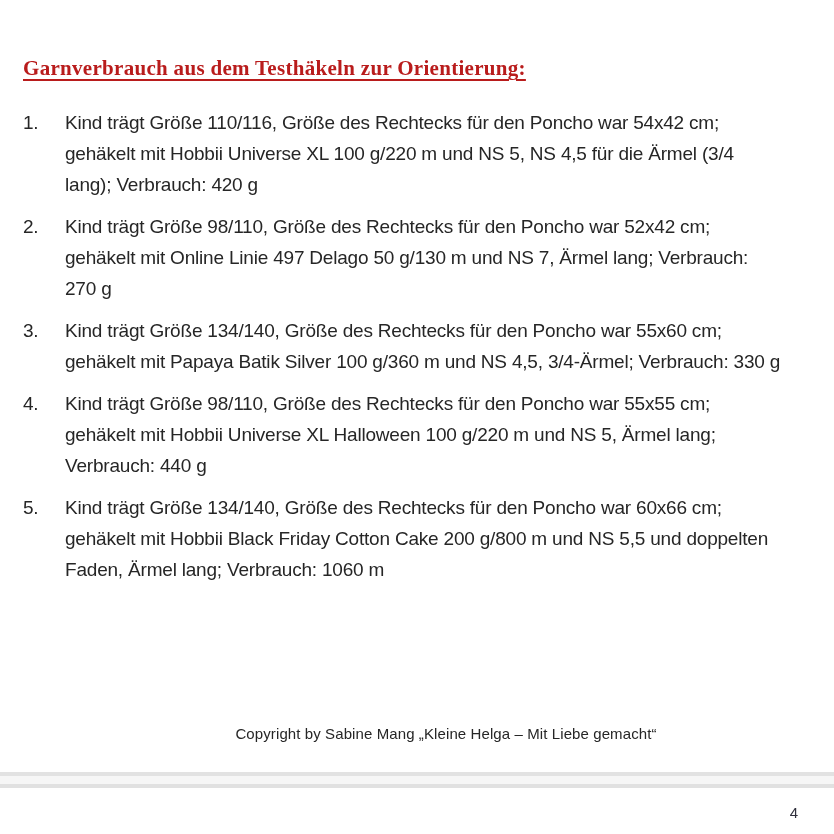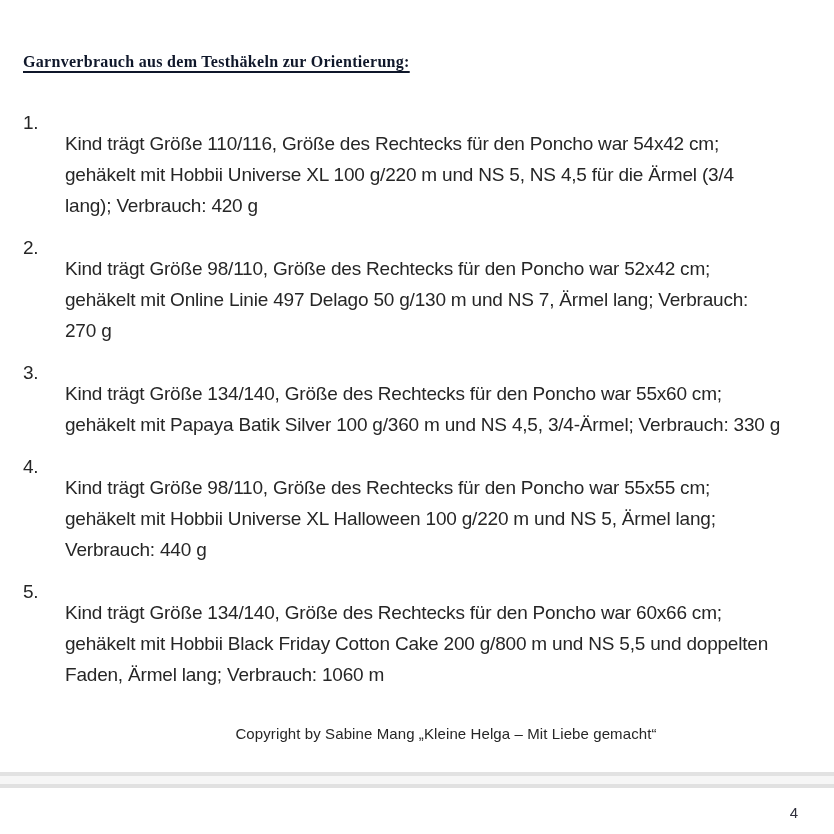--- a/index.html
+++ b/index.html
@@ -13,23 +13,23 @@
     position: relative;
     overflow: hidden;
     font-family: "Liberation Sans", sans-serif;
     color: #262626;
   }
   .doc-title {
     position: absolute;
     left: 23px;
     top: 42px;
     font-family: "Liberation Serif", serif;
-    font-size: 16px;
+    font-size: 21px;
     font-weight: bold;
-    color: #0f172a;
+    color: #b91c1c;
     letter-spacing: 0.3px;
     text-decoration: underline;
     text-underline-offset: 4px;
     text-decoration-thickness: 1.5px;
     white-space: pre;
   }
   .item-list {
     position: absolute;
     left: 23px;
     top: 107px;
@@ -42,21 +42,20 @@
     line-height: 31px;
     color: #262626;
     letter-spacing: -0.2px;
   }
   .item-number {
     flex: 0 0 42px;
     width: 42px;
   }
   .item-text {
     white-space: pre;
-    margin-top: 21px;
   }
   .copyright-line {
     position: absolute;
     left: 29px;
     top: 725px;
     width: 834px;
     text-align: center;
     font-size: 15px;
     color: #262626;
     letter-spacing: 0.1px;

